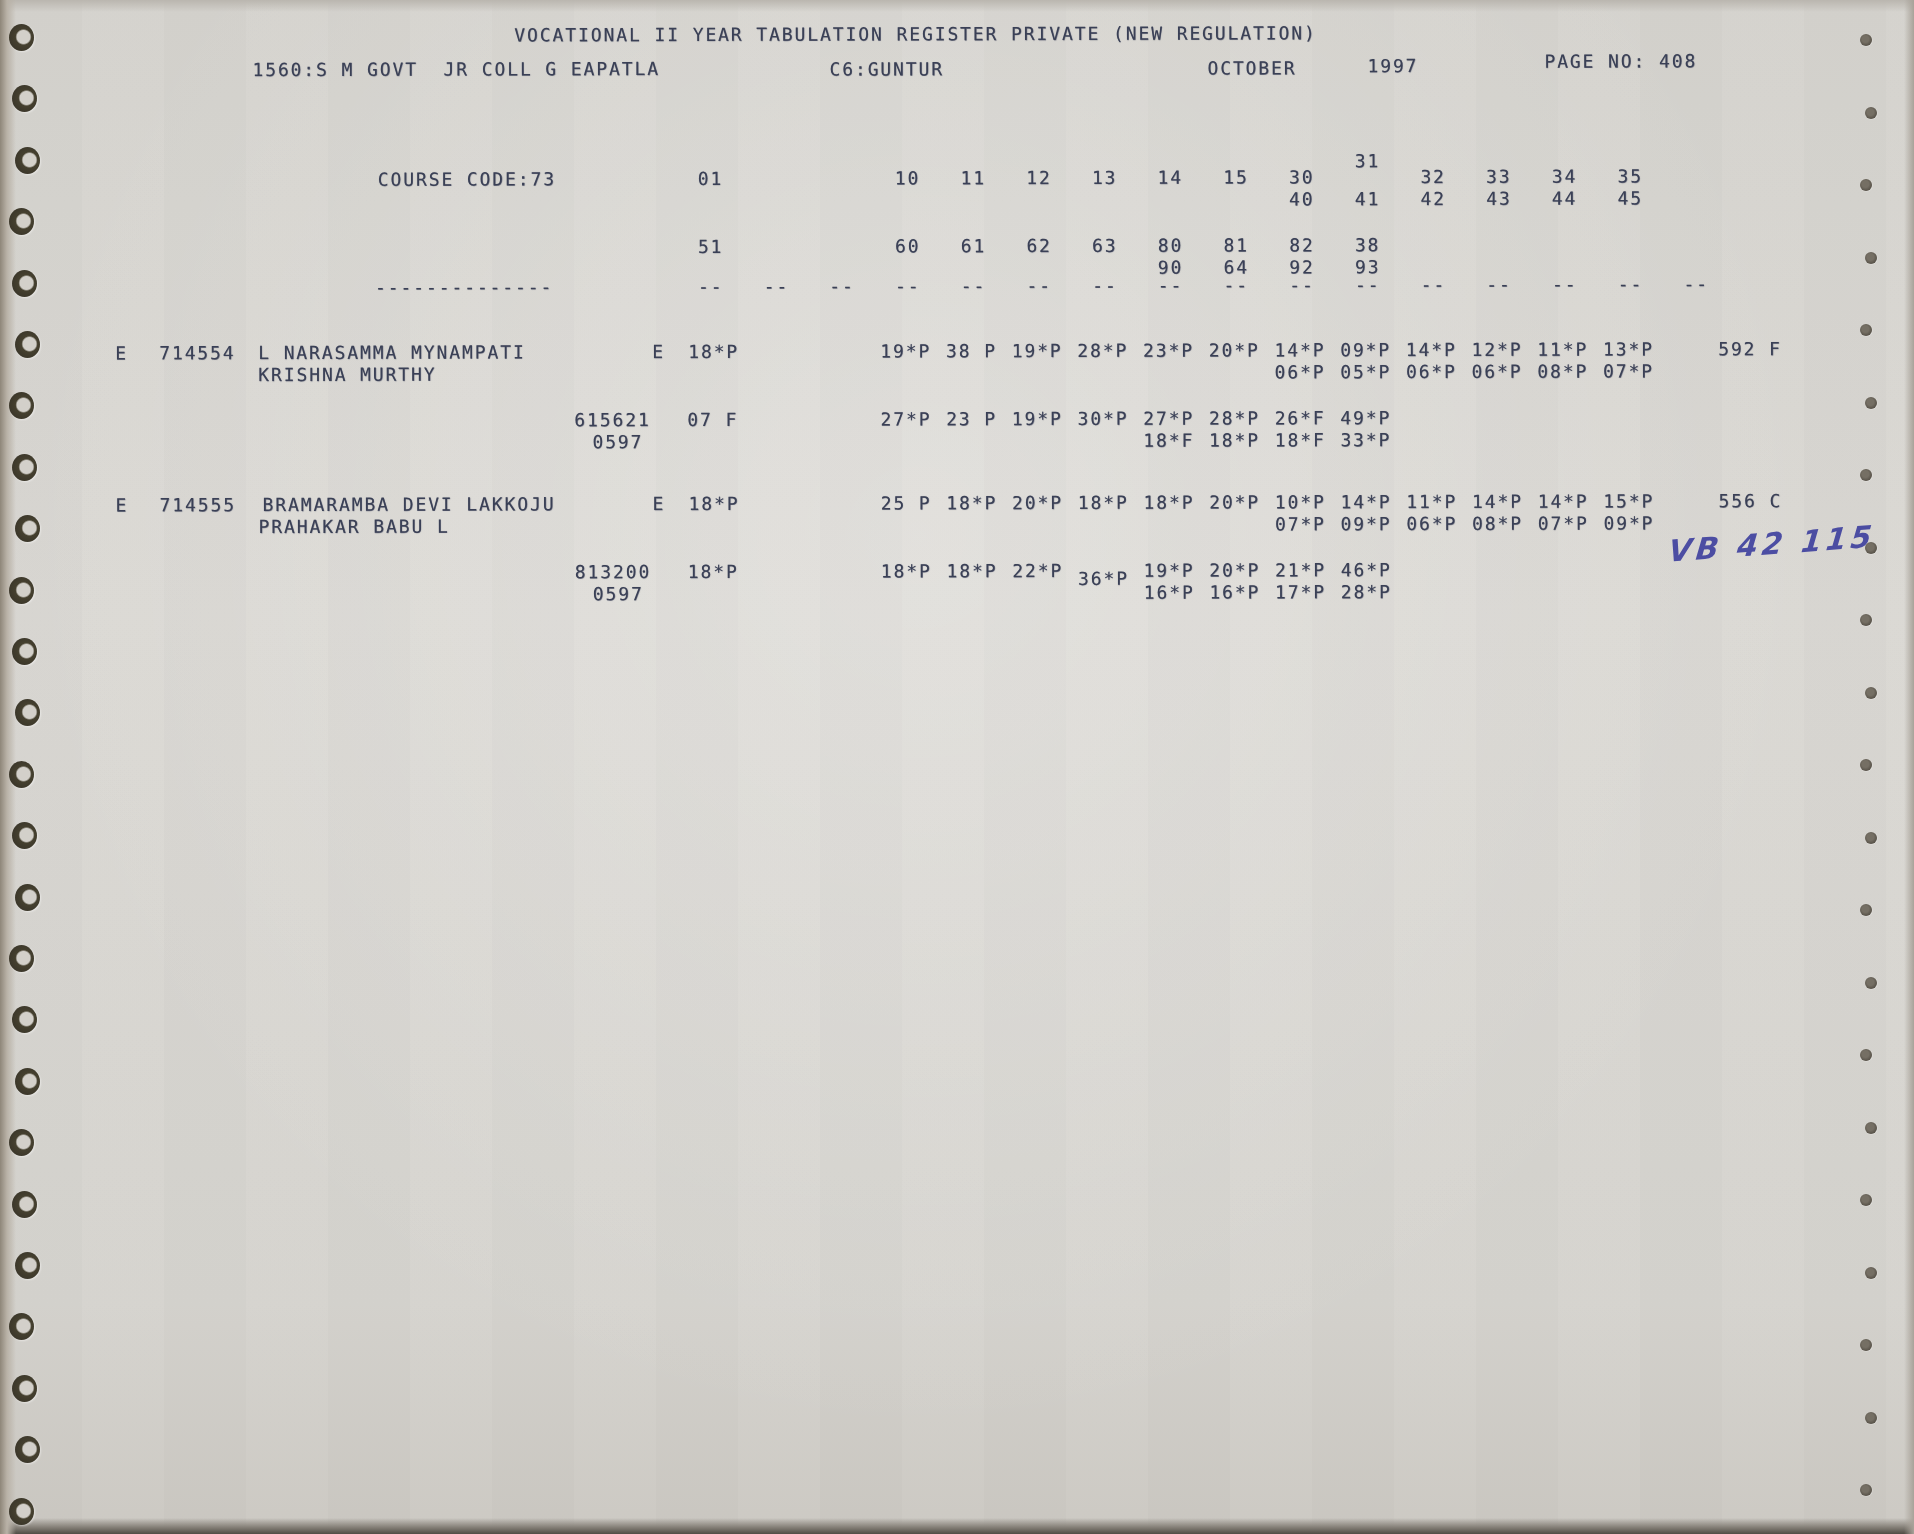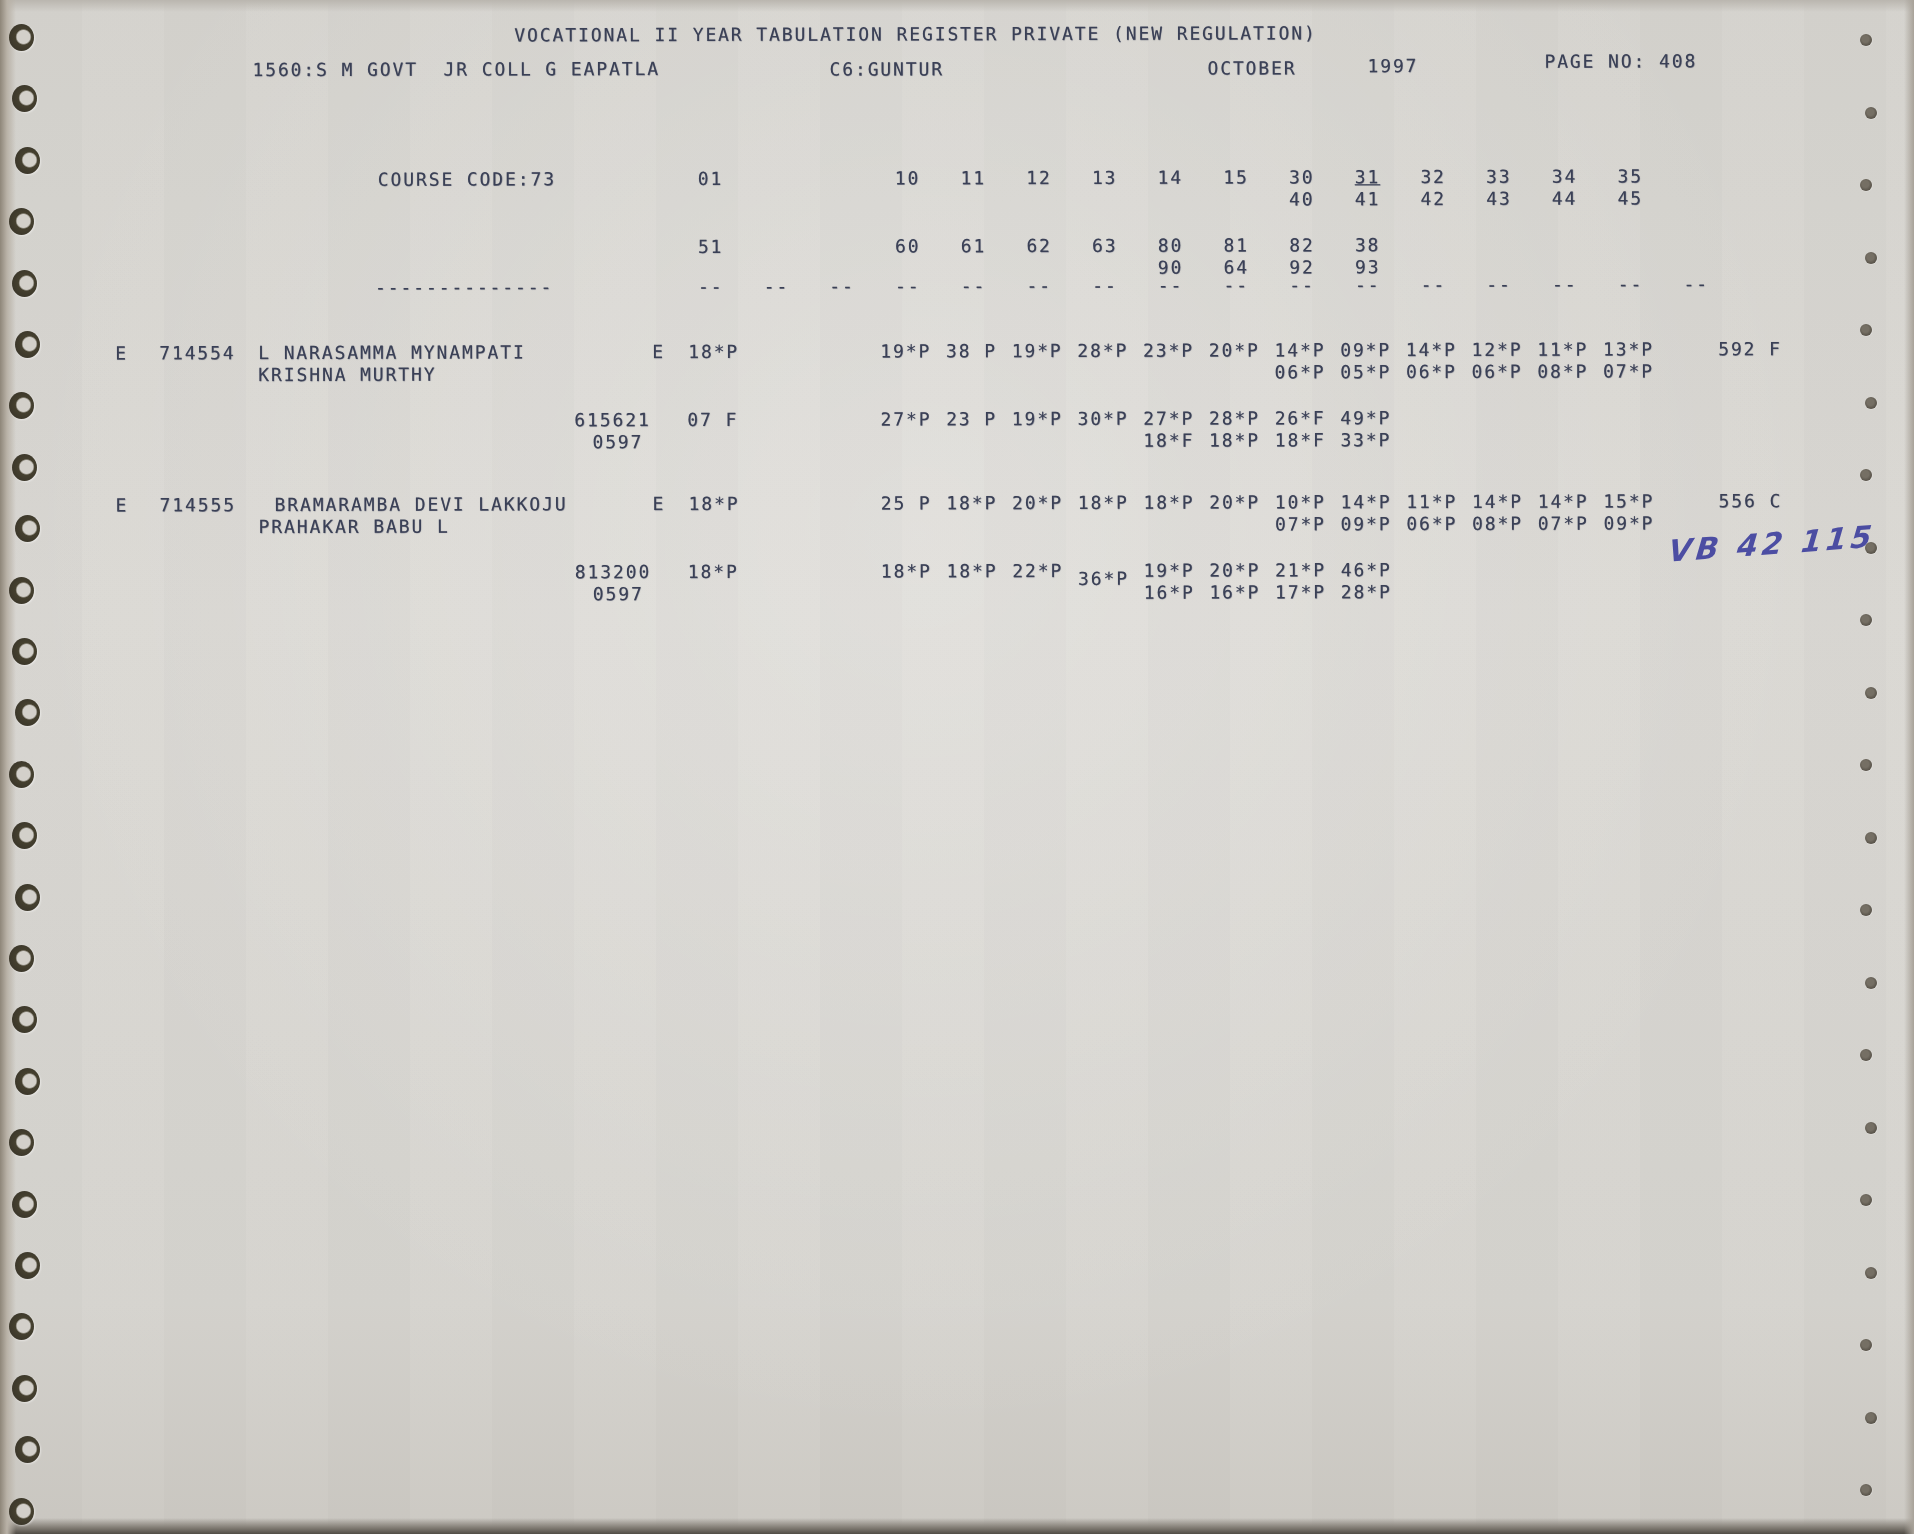--- a/index.html
+++ b/index.html
@@ -120,21 +120,21 @@
     <span class="p" style="left:378px;top:170px">COURSE CODE:73</span>
     <span class="p" style="left:698px;top:170px">01</span>
     <div class="tokrow">
         <span class="p" style="left: 895.1px; top: 170px;">10</span>
         <span class="p" style="left: 960.8px; top: 170px;">11</span>
         <span class="p" style="left: 1026.5px; top: 170px;">12</span>
         <span class="p" style="left: 1092.2px; top: 170px;">13</span>
         <span class="p" style="left: 1157.9px; top: 170px;">14</span>
         <span class="p" style="left: 1223.6px; top: 170px;">15</span>
         <span class="p" style="left: 1289.3px; top: 170px;">30</span>
-        <span class="p" style="left: 1355px; top: 170px; text-decoration: underline;">31</span>
+        <span class="p" style="left: 1355px; top: 154px;">31</span>
         <span class="p" style="left: 1420.7px; top: 170px;">32</span>
         <span class="p" style="left: 1486.4px; top: 170px;">33</span>
         <span class="p" style="left: 1552.1px; top: 170px;">34</span>
         <span class="p" style="left: 1617.8px; top: 170px;">35</span>
       </div>
     <div class="tokrow">
         <span class="p" style="left: 1289.3px; top: 192px;">40</span>
         <span class="p" style="left: 1355px; top: 192px;">41</span>
         <span class="p" style="left: 1420.7px; top: 192px;">42</span>
         <span class="p" style="left: 1486.4px; top: 192px;">43</span>
@@ -226,21 +226,21 @@
           <span class="p" style="left: 1142.9px; top: 90px;">18*F</span>
           <span class="p" style="left: 1208.6px; top: 90px;">18*P</span>
           <span class="p" style="left: 1274.3px; top: 90px;">18*F</span>
           <span class="p" style="left: 1340px; top: 90px;">33*P</span>
         </div>
     </div>
 
     <div class="student-block" style="top:495px">
       <span class="p" style="left:115px;top:0">E</span>
       <span class="p" style="left:159px;top:0">714555</span>
-      <span class="p" style="left:274px;top:0">BRAMARAMBA DEVI LAKKOJU</span>
+      <span class="p" style="left:262px;top:0">BRAMARAMBA DEVI LAKKOJU</span>
       <span class="p" style="left:652px;top:0">E</span>
       <span class="p" style="left:688px;top:0">18*P</span>
       <div class="tokrow">
           <span class="p" style="left: 880.1px; top: 0px;">25 P</span>
           <span class="p" style="left: 945.8px; top: 0px;">18*P</span>
           <span class="p" style="left: 1011.5px; top: 0px;">20*P</span>
           <span class="p" style="left: 1077.2px; top: 0px;">18*P</span>
           <span class="p" style="left: 1142.9px; top: 0px;">18*P</span>
           <span class="p" style="left: 1208.6px; top: 0px;">20*P</span>
           <span class="p" style="left: 1274.3px; top: 0px;">10*P</span>

